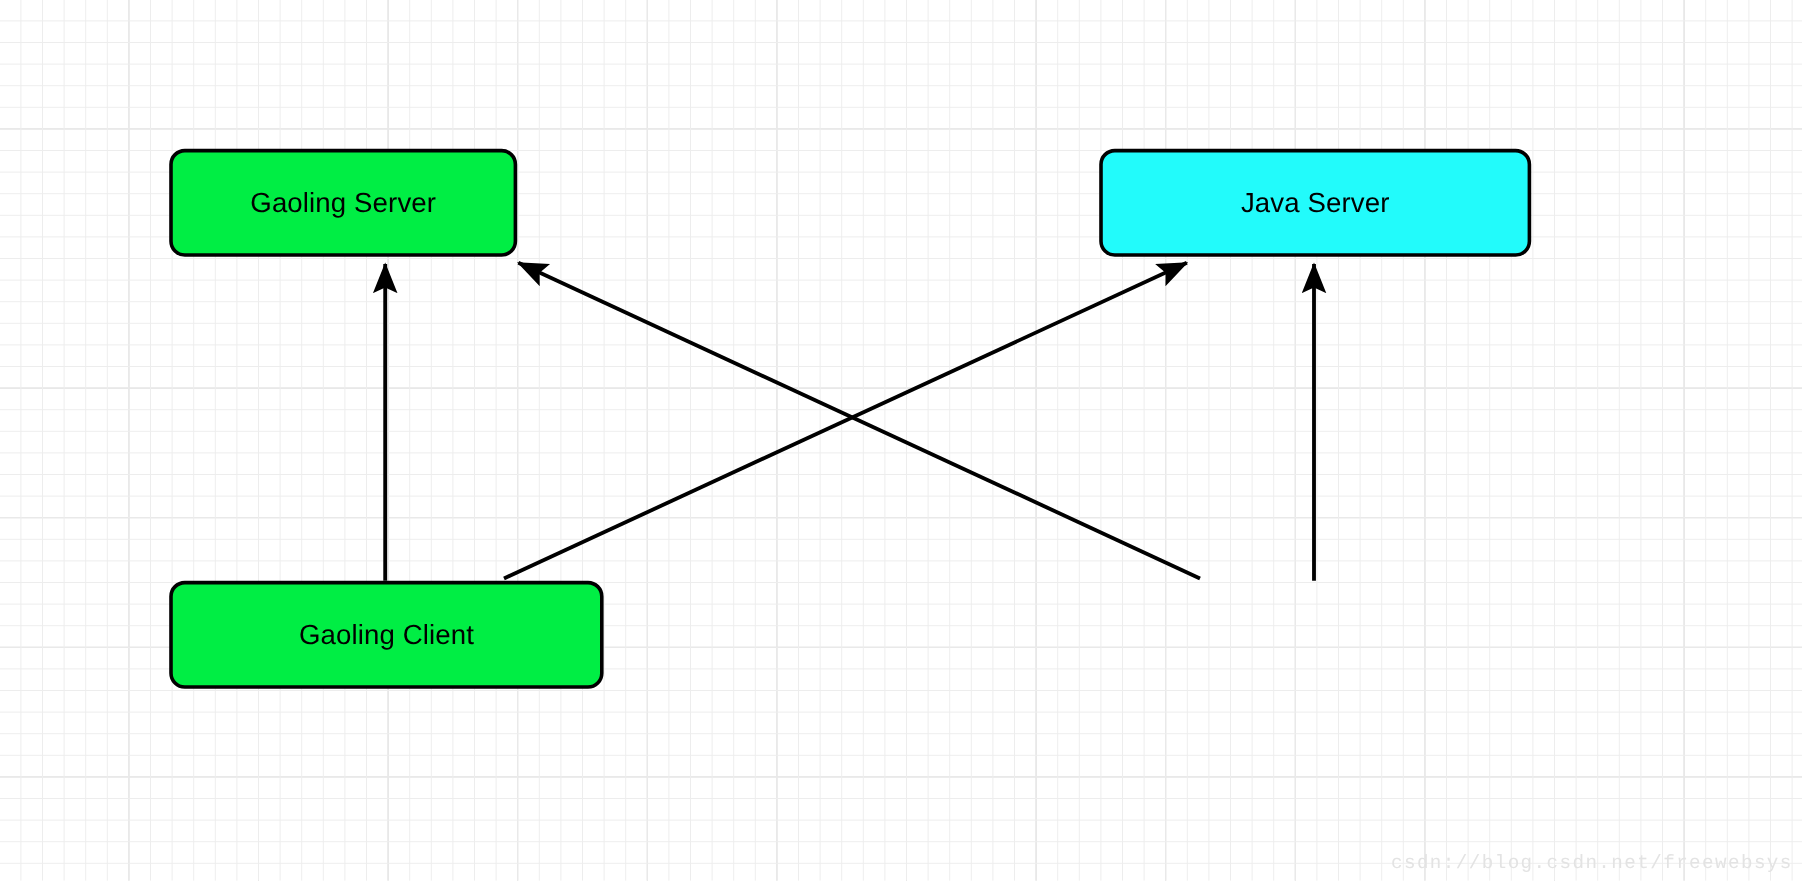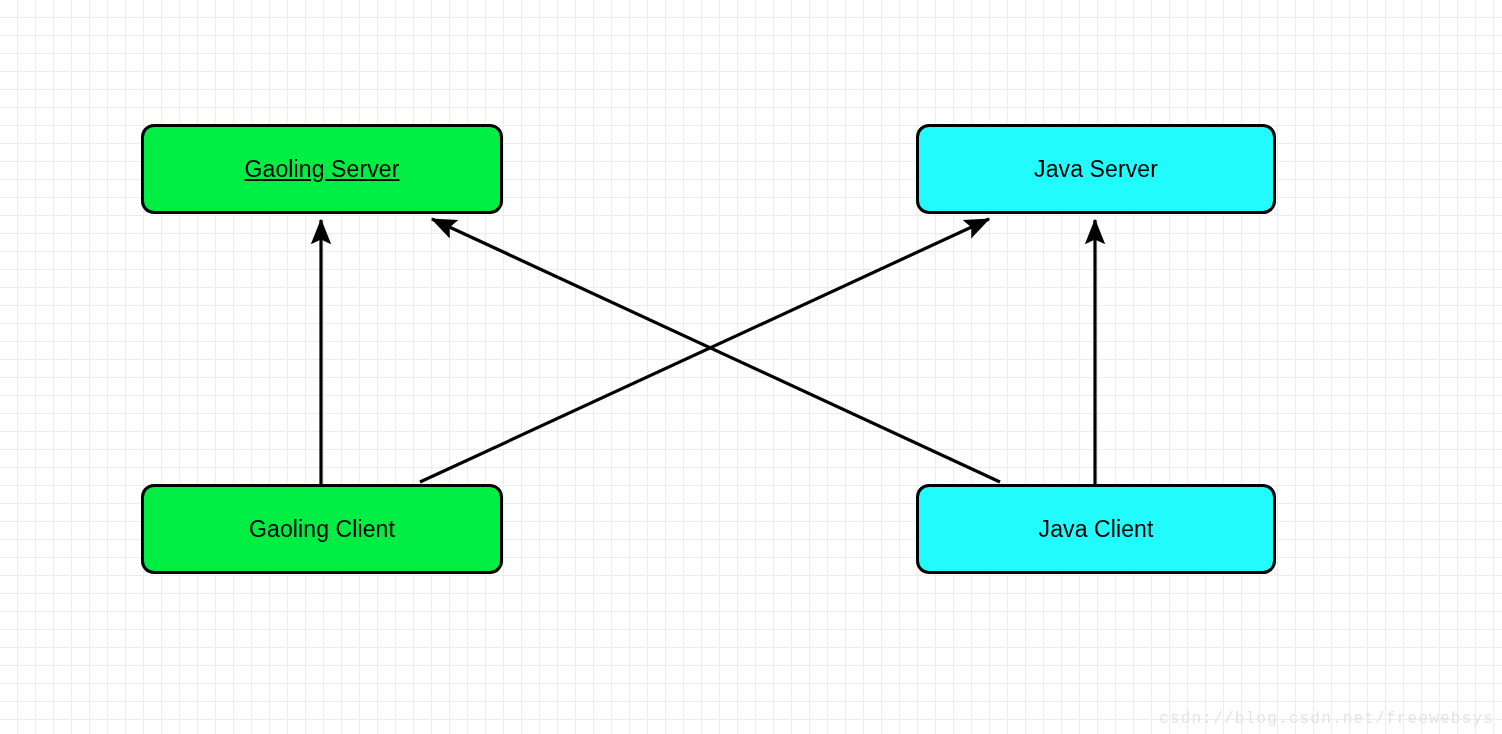--- a/index.html
+++ b/index.html
@@ -86,31 +86,28 @@
 
     <line x1="321" y1="484" x2="321" y2="220" stroke="#000000" stroke-width="3.2" marker-end="url(#arrowhead)"></line>
 
     <line x1="1000" y1="482" x2="432" y2="219" stroke="#000000" stroke-width="3.2" marker-end="url(#arrowhead)"></line>
 
     <line x1="420" y1="482" x2="989" y2="219" stroke="#000000" stroke-width="3.2" marker-end="url(#arrowhead)"></line>
 
     <line x1="1095" y1="484" x2="1095" y2="220" stroke="#000000" stroke-width="3.2" marker-end="url(#arrowhead)"></line>
   </svg>
 
-  <div class="node" id="node-gaoling-server" style="background: rgb(0, 238, 68); left: 141px; top: 124px; width: 362px; height: 90px; border-color: rgb(0, 0, 0); text-decoration: underline;">
+  <div class="node" id="node-gaoling-server" style="background: rgb(0, 238, 68); left: 141px; top: 124px; width: 290px; height: 90px; border-color: rgb(0, 0, 0);">
     <span class="node-label">Gaoling Server</span>
   </div>
 
   <div class="node" id="node-java-server" style="background: rgb(34, 251, 251); left: 916px; top: 124px; width: 360px; height: 90px; border-color: rgb(0, 0, 0);">
     <span class="node-label">Java Server</span>
   </div>
 
   <div class="node" id="node-gaoling-client" style="background: rgb(0, 238, 68); left: 141px; top: 484px; width: 362px; height: 90px; border-color: rgb(0, 0, 0);">
     <span class="node-label">Gaoling Client</span>
   </div>
 
-  <div class="node" id="node-java-client" style="background: rgb(34, 251, 251); left: 916px; top: 484px; width: 360px; height: 90px; border-color: rgb(0, 0, 0);">
-    <span class="node-label">Java Client</span>
-  </div>
 
   <div class="watermark" style="color: rgb(227, 227, 227);">csdn://blog.csdn.net/freewebsys</div>
 
 </div>
 
 </body></html>

